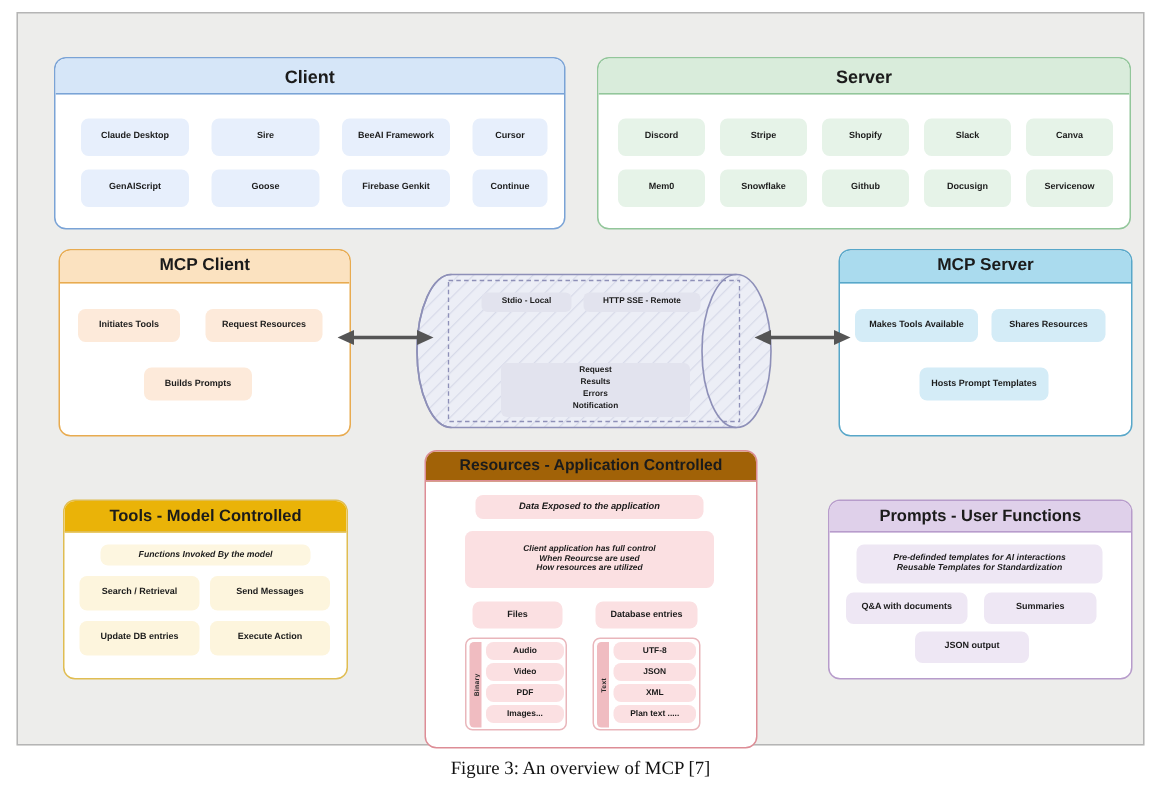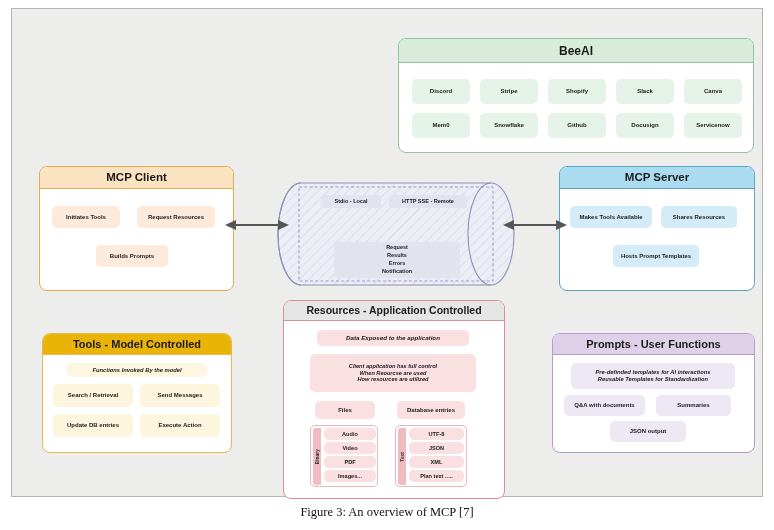--- a/index.html
+++ b/index.html
@@ -85,21 +85,21 @@
   #tools { left: 30px; top: 324px; width: 190px; height: 120px;
             border: 1.4px solid #e0bd52; }
   #tools .phead { height: 21px; background: #eab308; font-size: 11px;
             border-bottom: 1.4px solid #e0bd52; }
   #tools .chip { background: #fdf5dd; }
   #tools .note { background: #fdf6e0; font-style: italic; font-weight: bold; }
 
   
   #resources { left: 271px; top: 291px; width: 222px; height: 199px;
             border: 1.4px solid #dd8d96; }
-  #resources .phead { height: 20px; background: #e5e5e5; font-size: 10.5px;
+  #resources .phead { height: 20px; background: #a16207; font-size: 10.5px;
             border-bottom: 1.4px solid #dd8d96; }
   #resources .chip { background: #fbe0e2; }
   #resources .note { font-style: italic; font-weight: bold; }
   .subbox {
     position: absolute;
     background: #ffffff;
     border: 1px solid #e9b6bb;
     border-radius: 5px;
   }
   .vstrip {
@@ -157,23 +157,36 @@
     color: #111111;
   }
 </style>
 </head>
 <body>
 
 <div id="canvas">
 
   <div id="frame">
 
+    <div class="panel" id="client">
+      <div class="phead">Client</div>
+      <div class="pbody">
+        <div class="chip" style="left:17px;  top:16px; width:72px; height:25px;">Claude Desktop</div>
+        <div class="chip" style="left:104px; top:16px; width:72px; height:25px;">Sire</div>
+        <div class="chip" style="left:191px; top:16px; width:72px; height:25px;">BeeAI Framework</div>
+        <div class="chip" style="left:278px; top:16px; width:50px; height:25px;">Cursor</div>
+        <div class="chip" style="left:17px;  top:50px; width:72px; height:25px;">GenAIScript</div>
+        <div class="chip" style="left:104px; top:50px; width:72px; height:25px;">Goose</div>
+        <div class="chip" style="left:191px; top:50px; width:72px; height:25px;">Firebase Genkit</div>
+        <div class="chip" style="left:278px; top:50px; width:50px; height:25px;">Continue</div>
+      </div>
+    </div>
 
     <div class="panel" id="server">
-      <div class="phead">BeeAI</div>
+      <div class="phead">Server</div>
       <div class="pbody">
         <div class="chip" style="left:13px;  top:16px; width:58px; height:25px;">Discord</div>
         <div class="chip" style="left:81px;  top:16px; width:58px; height:25px;">Stripe</div>
         <div class="chip" style="left:149px; top:16px; width:58px; height:25px;">Shopify</div>
         <div class="chip" style="left:217px; top:16px; width:58px; height:25px;">Slack</div>
         <div class="chip" style="left:285px; top:16px; width:58px; height:25px;">Canva</div>
         <div class="chip" style="left:13px;  top:50px; width:58px; height:25px;">Mem0</div>
         <div class="chip" style="left:81px;  top:50px; width:58px; height:25px;">Snowflake</div>
         <div class="chip" style="left:149px; top:50px; width:58px; height:25px;">Github</div>
         <div class="chip" style="left:217px; top:50px; width:58px; height:25px;">Docusign</div>

